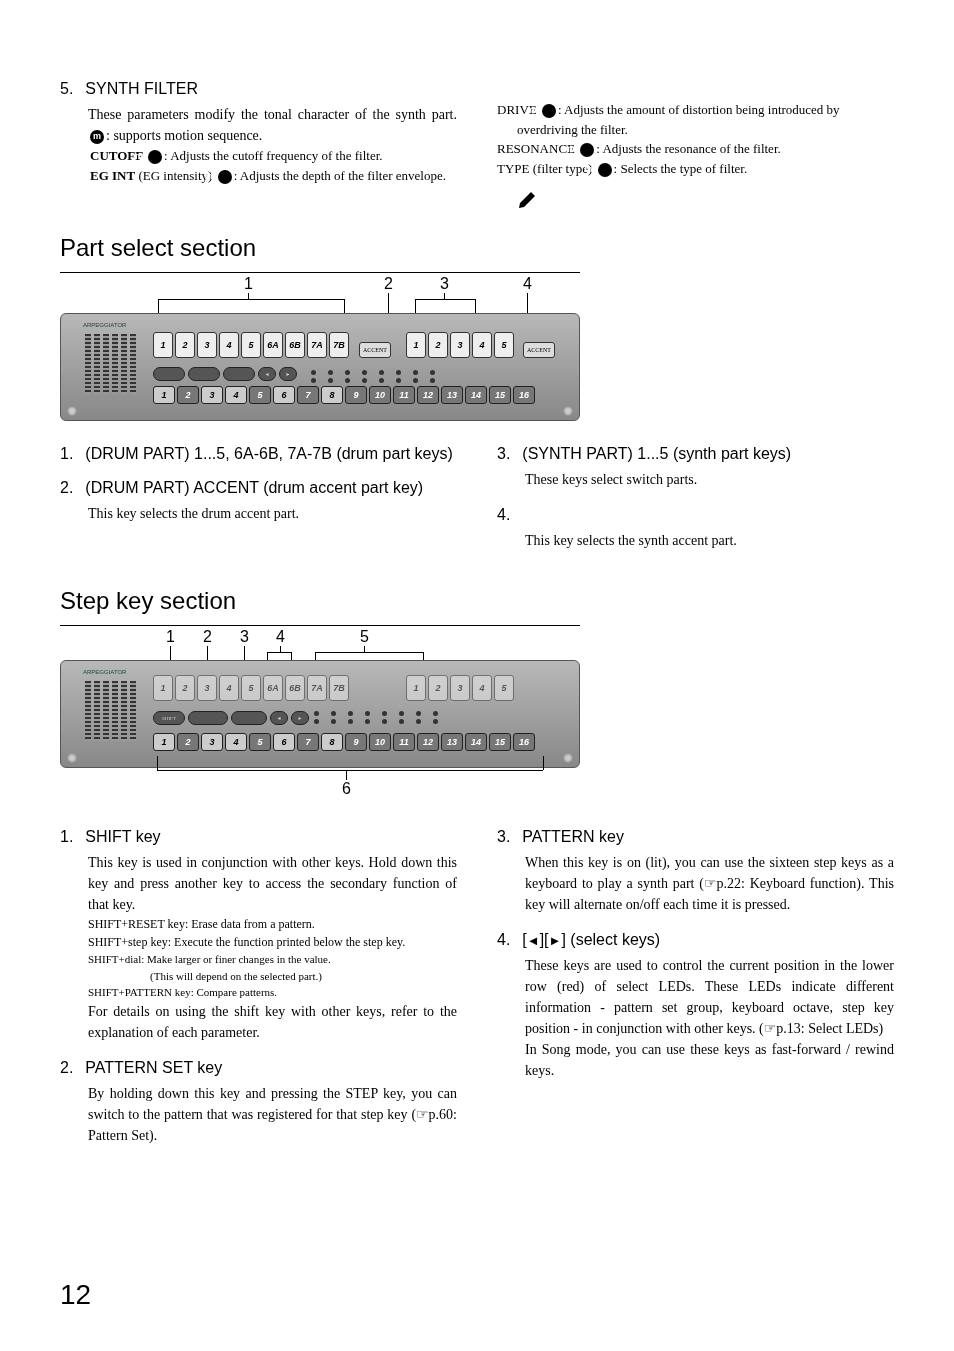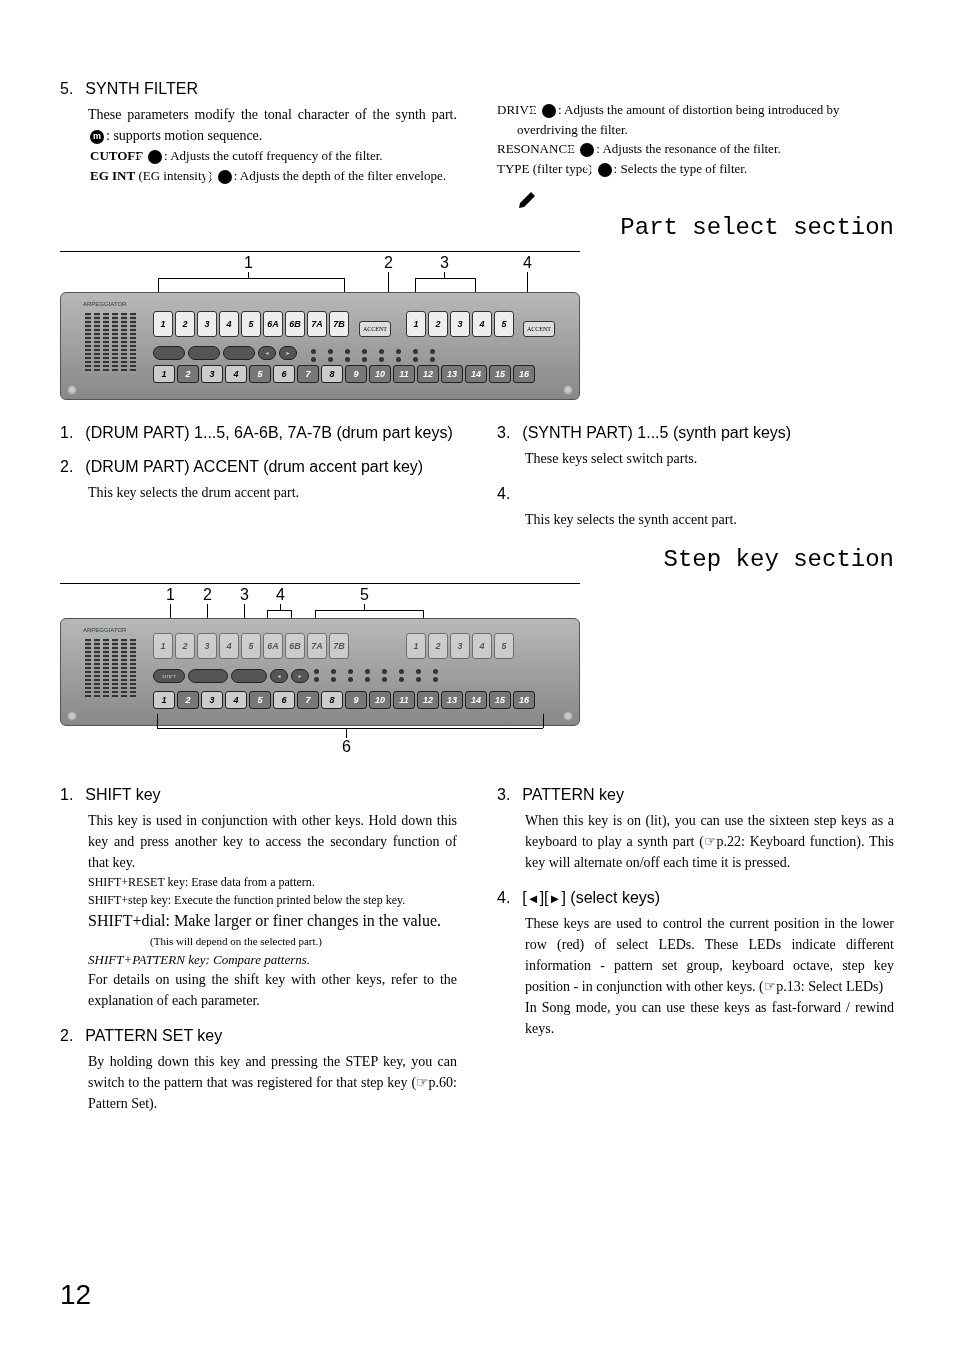--- a/index.html
+++ b/index.html
@@ -8,25 +8,25 @@
       width: 954px;
       height: 1351px;
       background: #fff;
       color: #000;
       position: relative;
       padding: 80px 60px 40px 60px;
     }
     .two-col { display: flex; gap: 40px; }
     .col { flex: 1; }
     h2 { 
-      font-family: Liberation Mono, monospace;
+      font-family: Liberation Sans, sans-serif;
       font-weight: 300;
       font-size: 24px;
       margin-bottom: 10px;
-      text-align: right;
+      margin-top: 20px;
     }
     .section-head {
       display: flex;
       align-items: baseline;
       gap: 12px;
       margin-bottom: 6px;
     }
     .num {
       font-family: 'Century Gothic', 'Futura', Arial, sans-serif;
       font-size: 16px;
@@ -489,23 +489,23 @@
 <div class="two-col">
   <div class="col">
     <div class="block">
       <div class="section-head">
         <span class="num">1.</span>
         <span class="title">SHIFT key</span>
       </div>
       <p class="body-text">This key is used in conjunction with other keys. Hold down this key and press another key to access the secondary function of that key.</p>
       <p class="sub-item" style="font-size:12px; margin-left:48px;">SHIFT+RESET key: Erase data from a pattern.</p>
       <p class="sub-item" style="font-size:12px; margin-left:48px;">SHIFT+step key: Execute the function printed below the step key.</p>
-      <p class="sub-item" style="font-size:16px; margin-left:48px;">SHIFT+dial: Make larger or finer changes in the value.</p>
+      <p class="sub-item" style="font-size:11px; margin-left:48px;">SHIFT+dial: Make larger or finer changes in the value.</p>
       <p class="sub-sub">(This will depend on the selected part.)</p>
-      <p class="sub-item" style="font-size:13px; margin-left:48px;font-style:italic;">SHIFT+PATTERN key: Compare patterns.</p>
+      <p class="sub-item" style="font-size:11px; margin-left:48px;">SHIFT+PATTERN key: Compare patterns.</p>
       <p class="body-text">For details on using the shift key with other keys, refer to the explanation of each parameter.</p>
     </div>
     <div class="block">
       <div class="section-head">
         <span class="num">2.</span>
         <span class="title">PATTERN SET key</span>
       </div>
       <p class="body-text">By holding down this key and pressing the STEP key, you can switch to the pattern that was registered for that step key (☞p.60: Pattern Set).</p>
     </div>
   </div>

